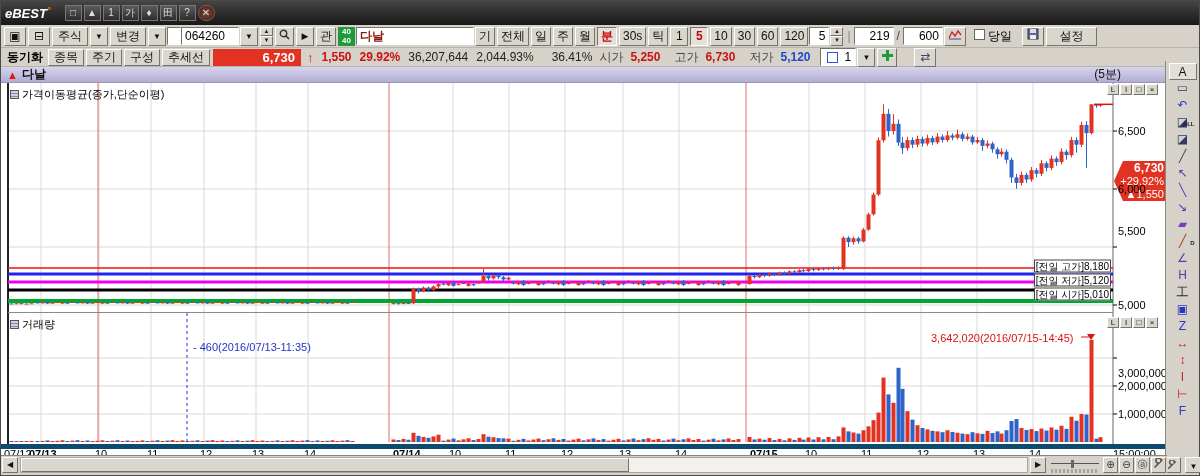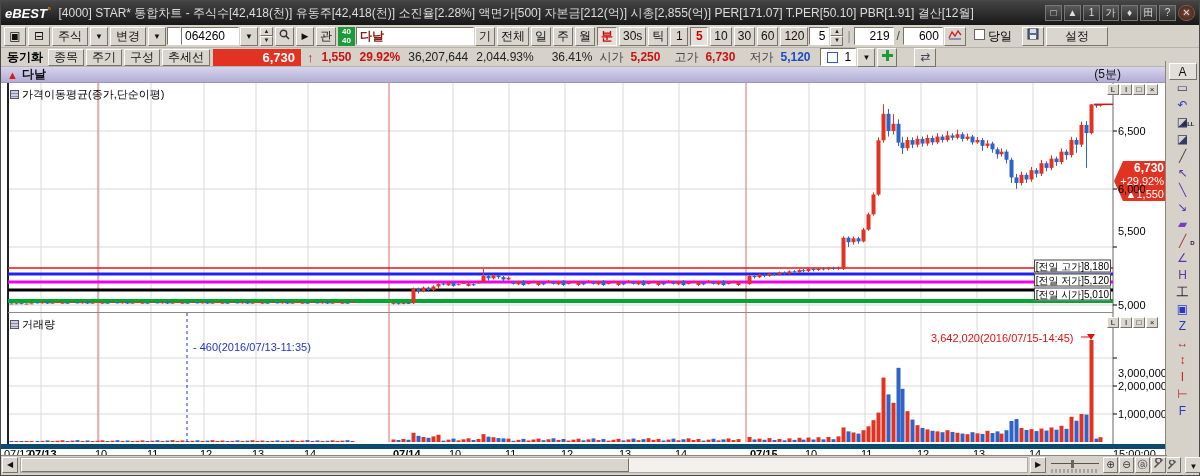--- a/index.html
+++ b/index.html
@@ -103,21 +103,20 @@
   .zbtn { position:absolute; top:1px; width:15px; height:16px; background:#d9d6ce; border:1px solid;
     border-color:#fff #77736b #77736b #fff; font-size:10px; line-height:13px; text-align:center; color:#333; }
 </style>
 </head>
 <body>
 
 <div id="app">
 
   <div class="titlebar">
     <span class="logo"><span>eBEST</span><sup>°</sup></span>
-    <span class="titletext">[4000] STAR* 통합차트 - 주식수[42,418(천)] 유동주[42,418(천)] 소진율[2.28%] 액면가[500] 자본금[212(억)] 시총[2,855(억)] PER[171.07] T.PER[50.10] PBR[1.91] 결산[12월]</span>
     <span class="winbtns" id="winbtns">
         <span class="winbtn">□</span>
         <span class="winbtn">▲</span>
         <span class="winbtn">1</span>
         <span class="winbtn">가</span>
         <span class="winbtn">♦</span>
         <span class="winbtn">田</span>
         <span class="winbtn">?</span>
         <span class="winbtn close">✕</span>
       </span>
@@ -181,21 +180,21 @@
         </svg>
     </span>
     <span style="margin:0 4px"><span class="cb"></span><span>당일</span></span>
     <span class="btn sm" style="width:22px;margin-left:6px">
       <svg width="12" height="12" viewBox="0 0 12 12">
           <rect x="1" y="1" width="10" height="10" fill="#5a6b8c" stroke="#334"></rect>
           <rect x="3" y="1" width="6" height="4" fill="#dde"></rect>
           <rect x="3" y="7" width="6" height="4" fill="#eee"></rect>
         </svg>
     </span>
-    <span class="btn" style="width:62px;"><span>설정</span></span>
+    <span class="btn" style="width:51px;"><span>설정</span></span>
   </div>
 
   <div class="tb" id="tb2">
     <span style="font-weight:bold;margin:0 4px">동기화</span>
     <span class="btn" style="height:17px;line-height:15px"><span>종목</span></span>
     <span class="btn" style="height:17px;line-height:15px"><span>주기</span></span>
     <span class="btn" style="height:17px;line-height:15px"><span>구성</span></span>
     <span class="btn" style="height:17px;line-height:15px"><span>추세선</span></span>
     <span class="redbox">6,730</span>
     <span class="rtx" style="font-size:13px">↑</span>

